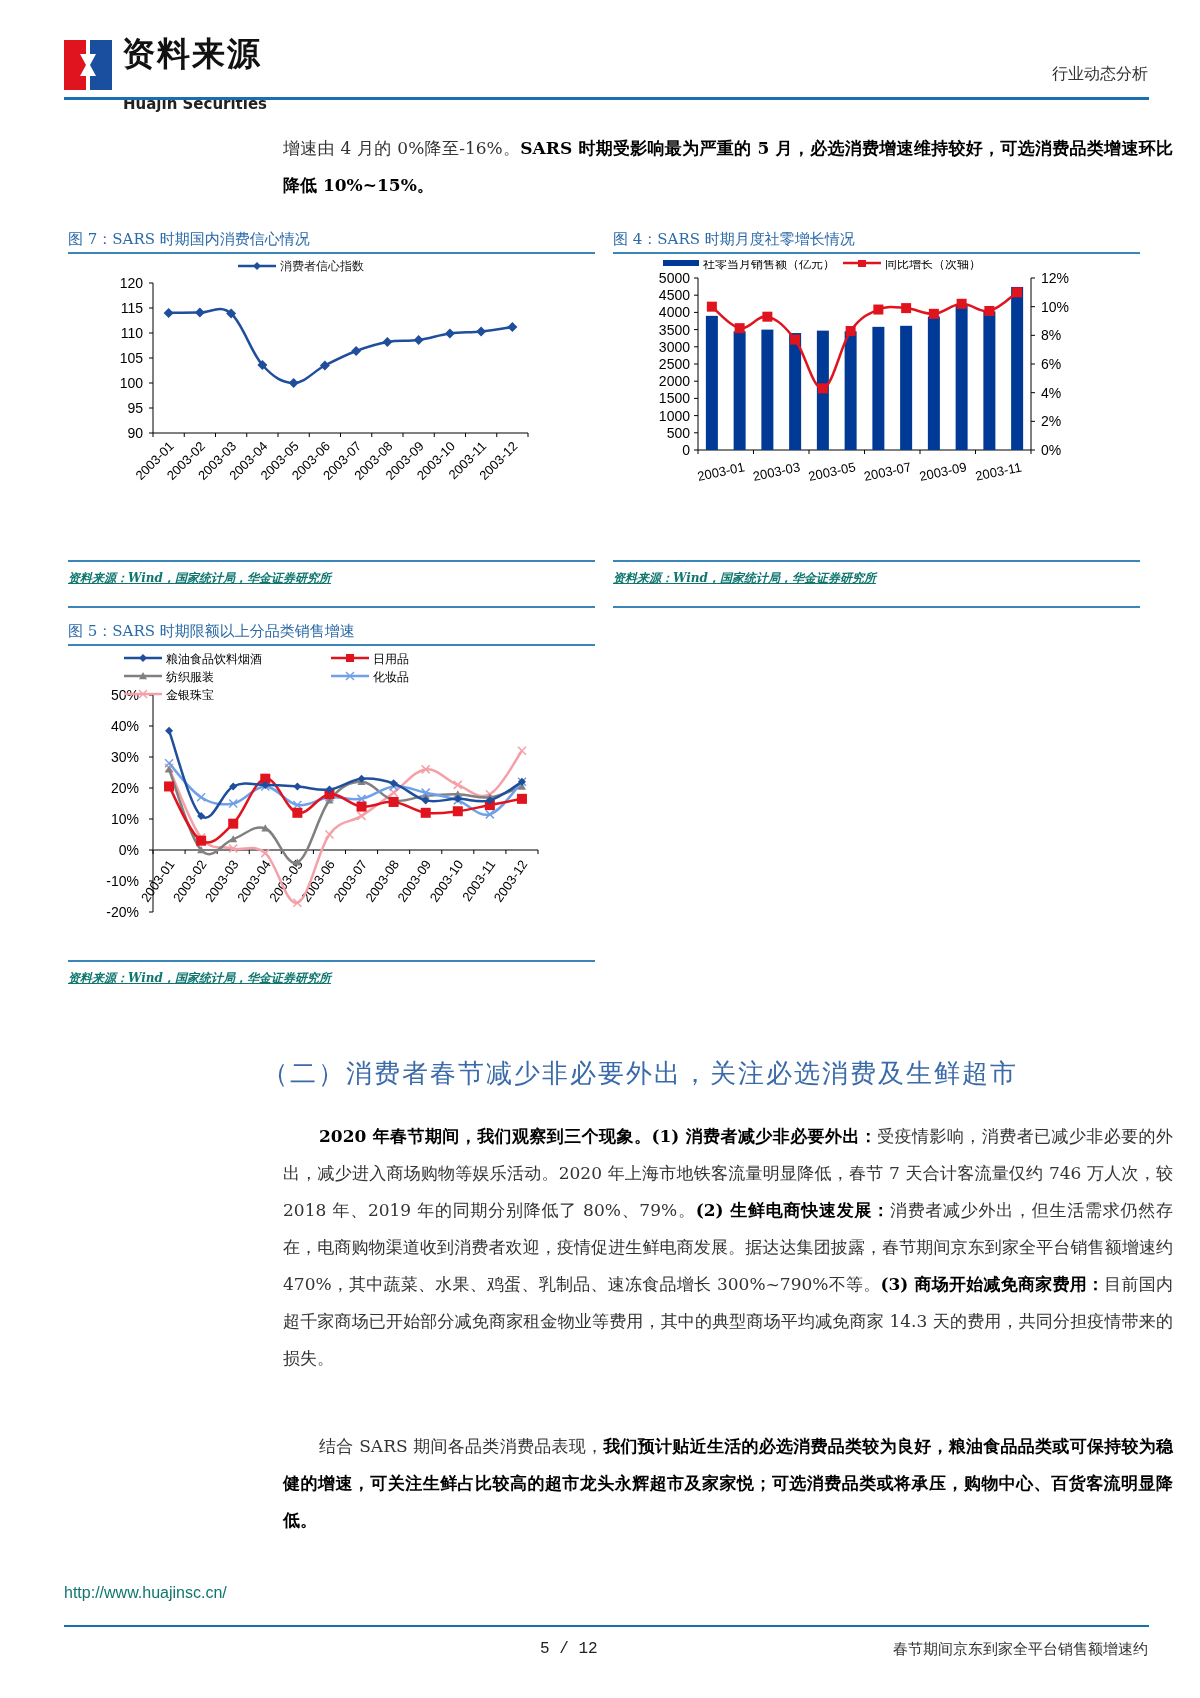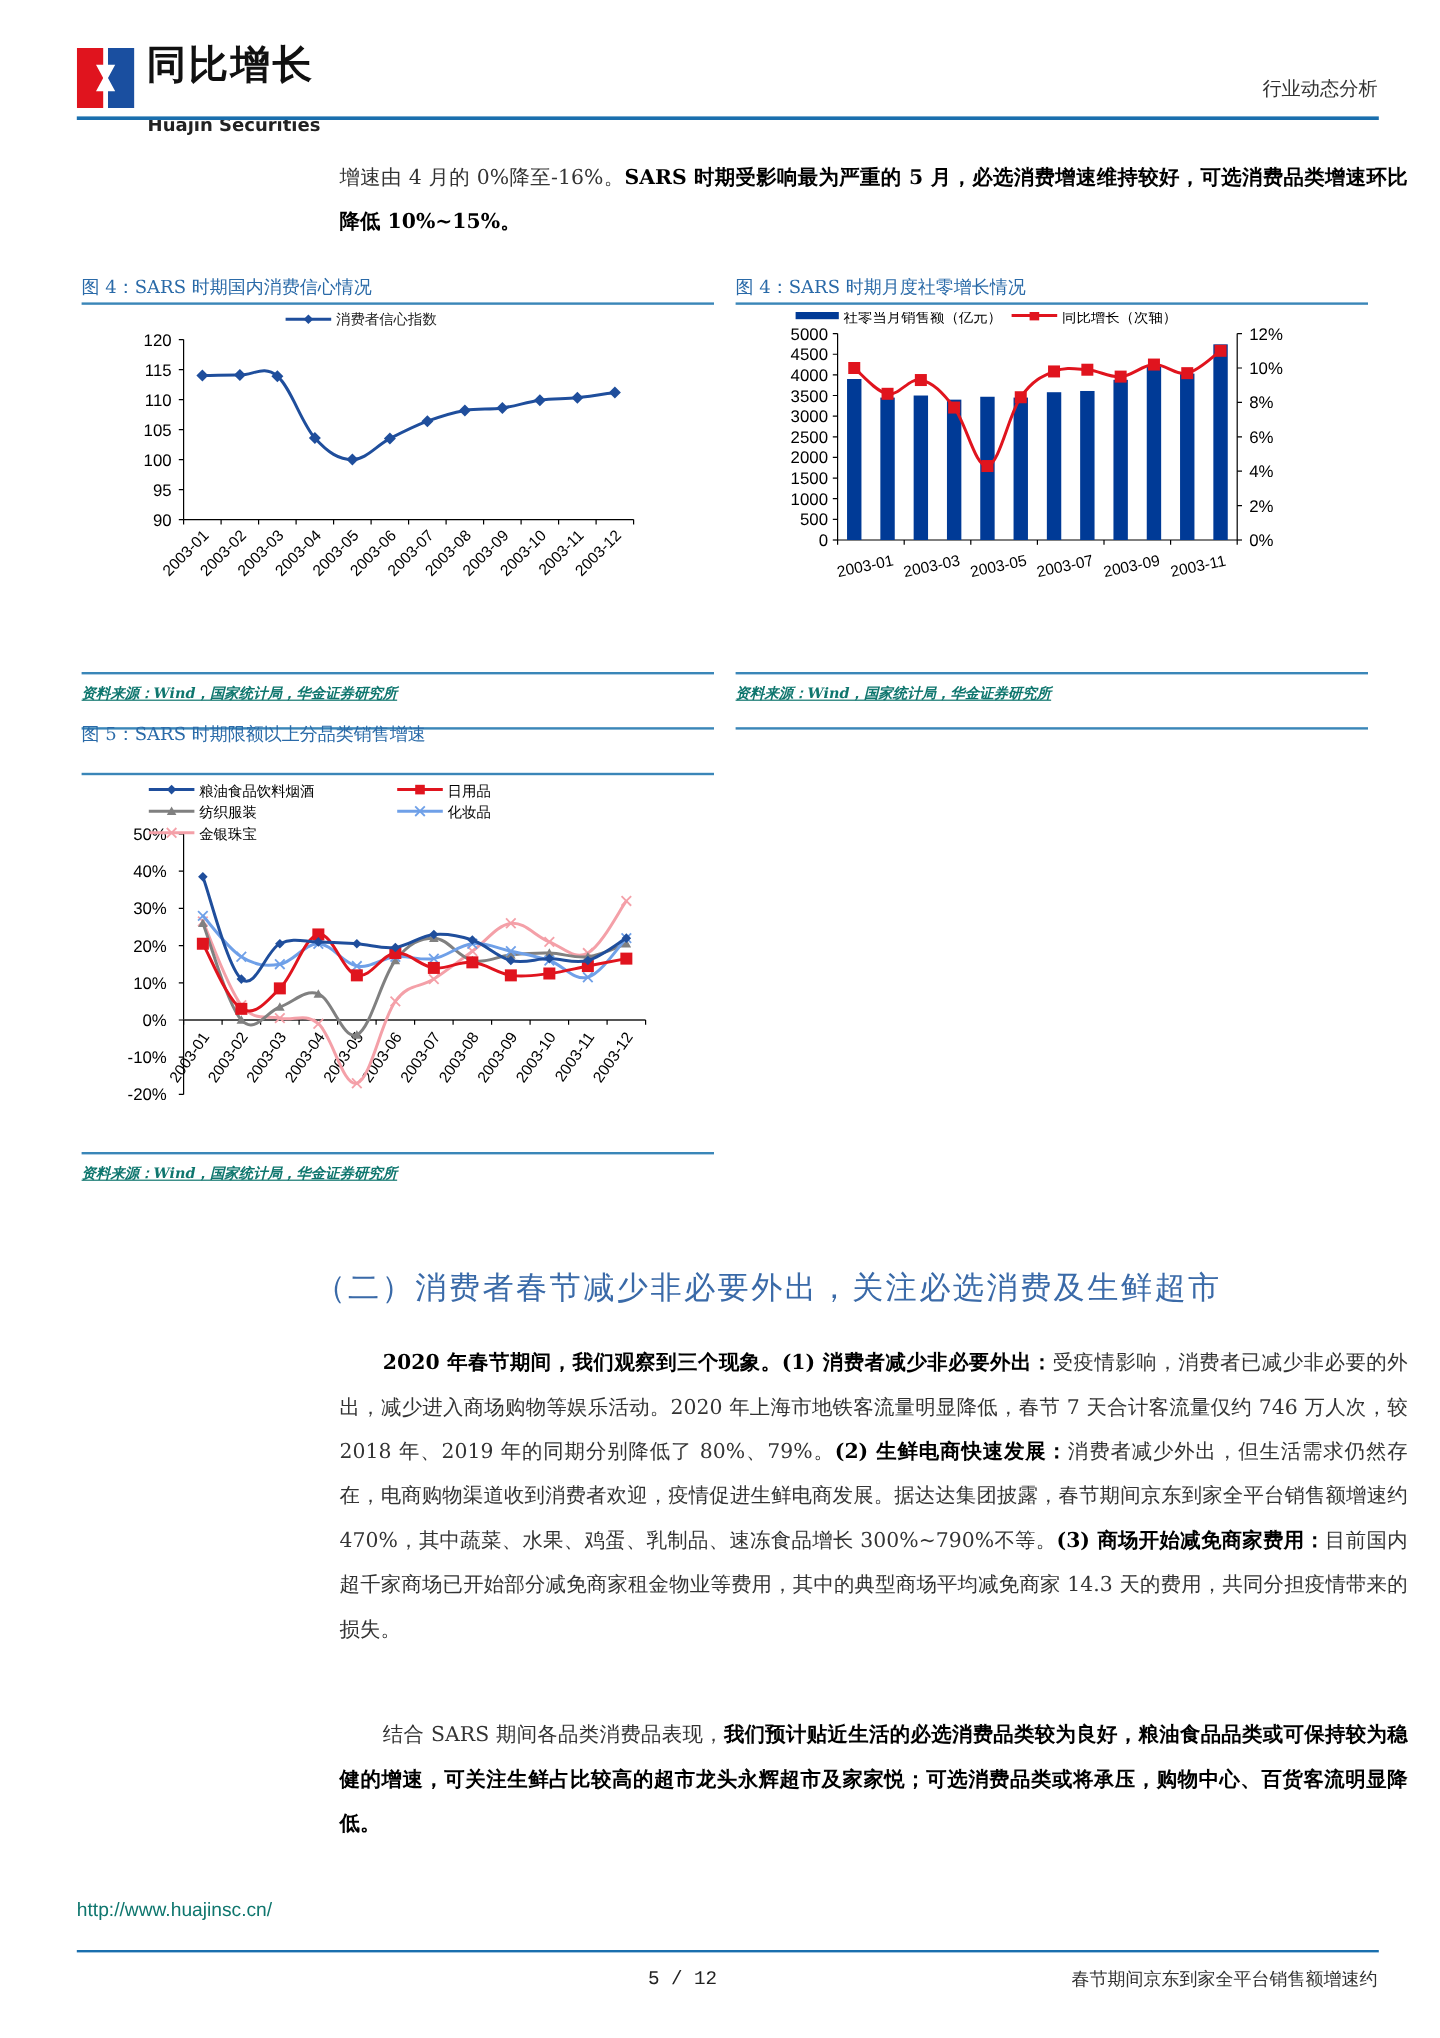--- a/index.html
+++ b/index.html
@@ -24,30 +24,30 @@
 </head>
 <body>
 
 <div class="abs logo-mark">
   <svg width="48" height="50" viewBox="0 0 48 50">
     <rect x="0" y="0" width="22" height="50" fill="#e0141e"></rect>
     <rect x="26" y="0" width="22" height="50" fill="#1a4fa0"></rect>
     <polygon points="16,14 32,14 26,25 32,36 16,36 22,25" fill="#fff"></polygon>
   </svg>
 </div>
-<div class="abs logo-cn">同比增长</div>
+<div class="abs logo-cn">资料来源</div>
 <div class="abs logo-en">Huajin Securities</div>
 <div class="abs header-tag">行业动态分析</div>
 <div class="abs rule" style="top:97px;"></div>
 
 <div class="abs para" style="top:130px;">
   <span>增速由 4 月的 0%降至-16%。</span><b>SARS 时期受影响最为严重的 5 月，必选消费增速维持较好，可选消费品类增速环比降低 10%~15%。</b>
 </div>
 
-<div class="abs fig-title" style="left:68px;top:229px;">图 4：SARS 时期国内消费信心情况</div>
+<div class="abs fig-title" style="left:68px;top:229px;">图 7：SARS 时期国内消费信心情况</div>
 <div class="abs fig-rule" style="left:68px;top:252px;width:527px;"></div>
 <svg id="chart1" class="abs" style="left:68px;top:260px;" width="527" height="290">
     <line x1="85" y1="23" x2="85" y2="173" stroke="#000"></line>
     <line x1="85" y1="173" x2="460" y2="173" stroke="#000"></line>
     <line x1="81" y1="173" x2="85" y2="173" stroke="#000"></line>
     <text x="75" y="178" text-anchor="end" font-size="14">90</text>
     <line x1="81" y1="148" x2="85" y2="148" stroke="#000"></line>
     <text x="75" y="153" text-anchor="end" font-size="14">95</text>
     <line x1="81" y1="123" x2="85" y2="123" stroke="#000"></line>
     <text x="75" y="128" text-anchor="end" font-size="14">100</text>
@@ -188,21 +188,21 @@
     <text x="90" y="8" font-size="12">社零当月销售额（亿元）</text>
     <line x1="230" y1="3" x2="268" y2="3" stroke="#e0141e" stroke-width="2.5"></line>
     <rect x="245" y="-1" width="8" height="8" fill="#e0141e"></rect>
     <text x="272" y="8" font-size="12">同比增长（次轴）</text>
   </svg>
 <div class="abs fig-rule" style="left:613px;top:560px;width:527px;"></div>
 <div class="abs source" style="left:613px;top:570px;">资料来源：Wind，国家统计局，华金证券研究所</div>
 <div class="abs fig-rule" style="left:613px;top:606px;width:527px;"></div>
 
 <div class="abs fig-rule" style="left:68px;top:606px;width:527px;"></div>
-<div class="abs fig-title" style="left:68px;top:602px;">图 5：SARS 时期限额以上分品类销售增速</div>
+<div class="abs fig-title" style="left:68px;top:621px;">图 5：SARS 时期限额以上分品类销售增速</div>
 <div class="abs fig-rule" style="left:68px;top:644px;width:527px;"></div>
 <svg id="chart3" class="abs" style="left:68px;top:650px;" width="527" height="300">
     <line x1="85" y1="45" x2="85" y2="262" stroke="#000"></line>
     <line x1="81" y1="262" x2="85" y2="262" stroke="#000"></line>
     <text x="71" y="267" text-anchor="end" font-size="14">-20%</text>
     <line x1="81" y1="231" x2="85" y2="231" stroke="#000"></line>
     <text x="71" y="236" text-anchor="end" font-size="14">-10%</text>
     <line x1="81" y1="200" x2="85" y2="200" stroke="#000"></line>
     <text x="71" y="205" text-anchor="end" font-size="14">0%</text>
     <line x1="81" y1="169" x2="85" y2="169" stroke="#000"></line>

